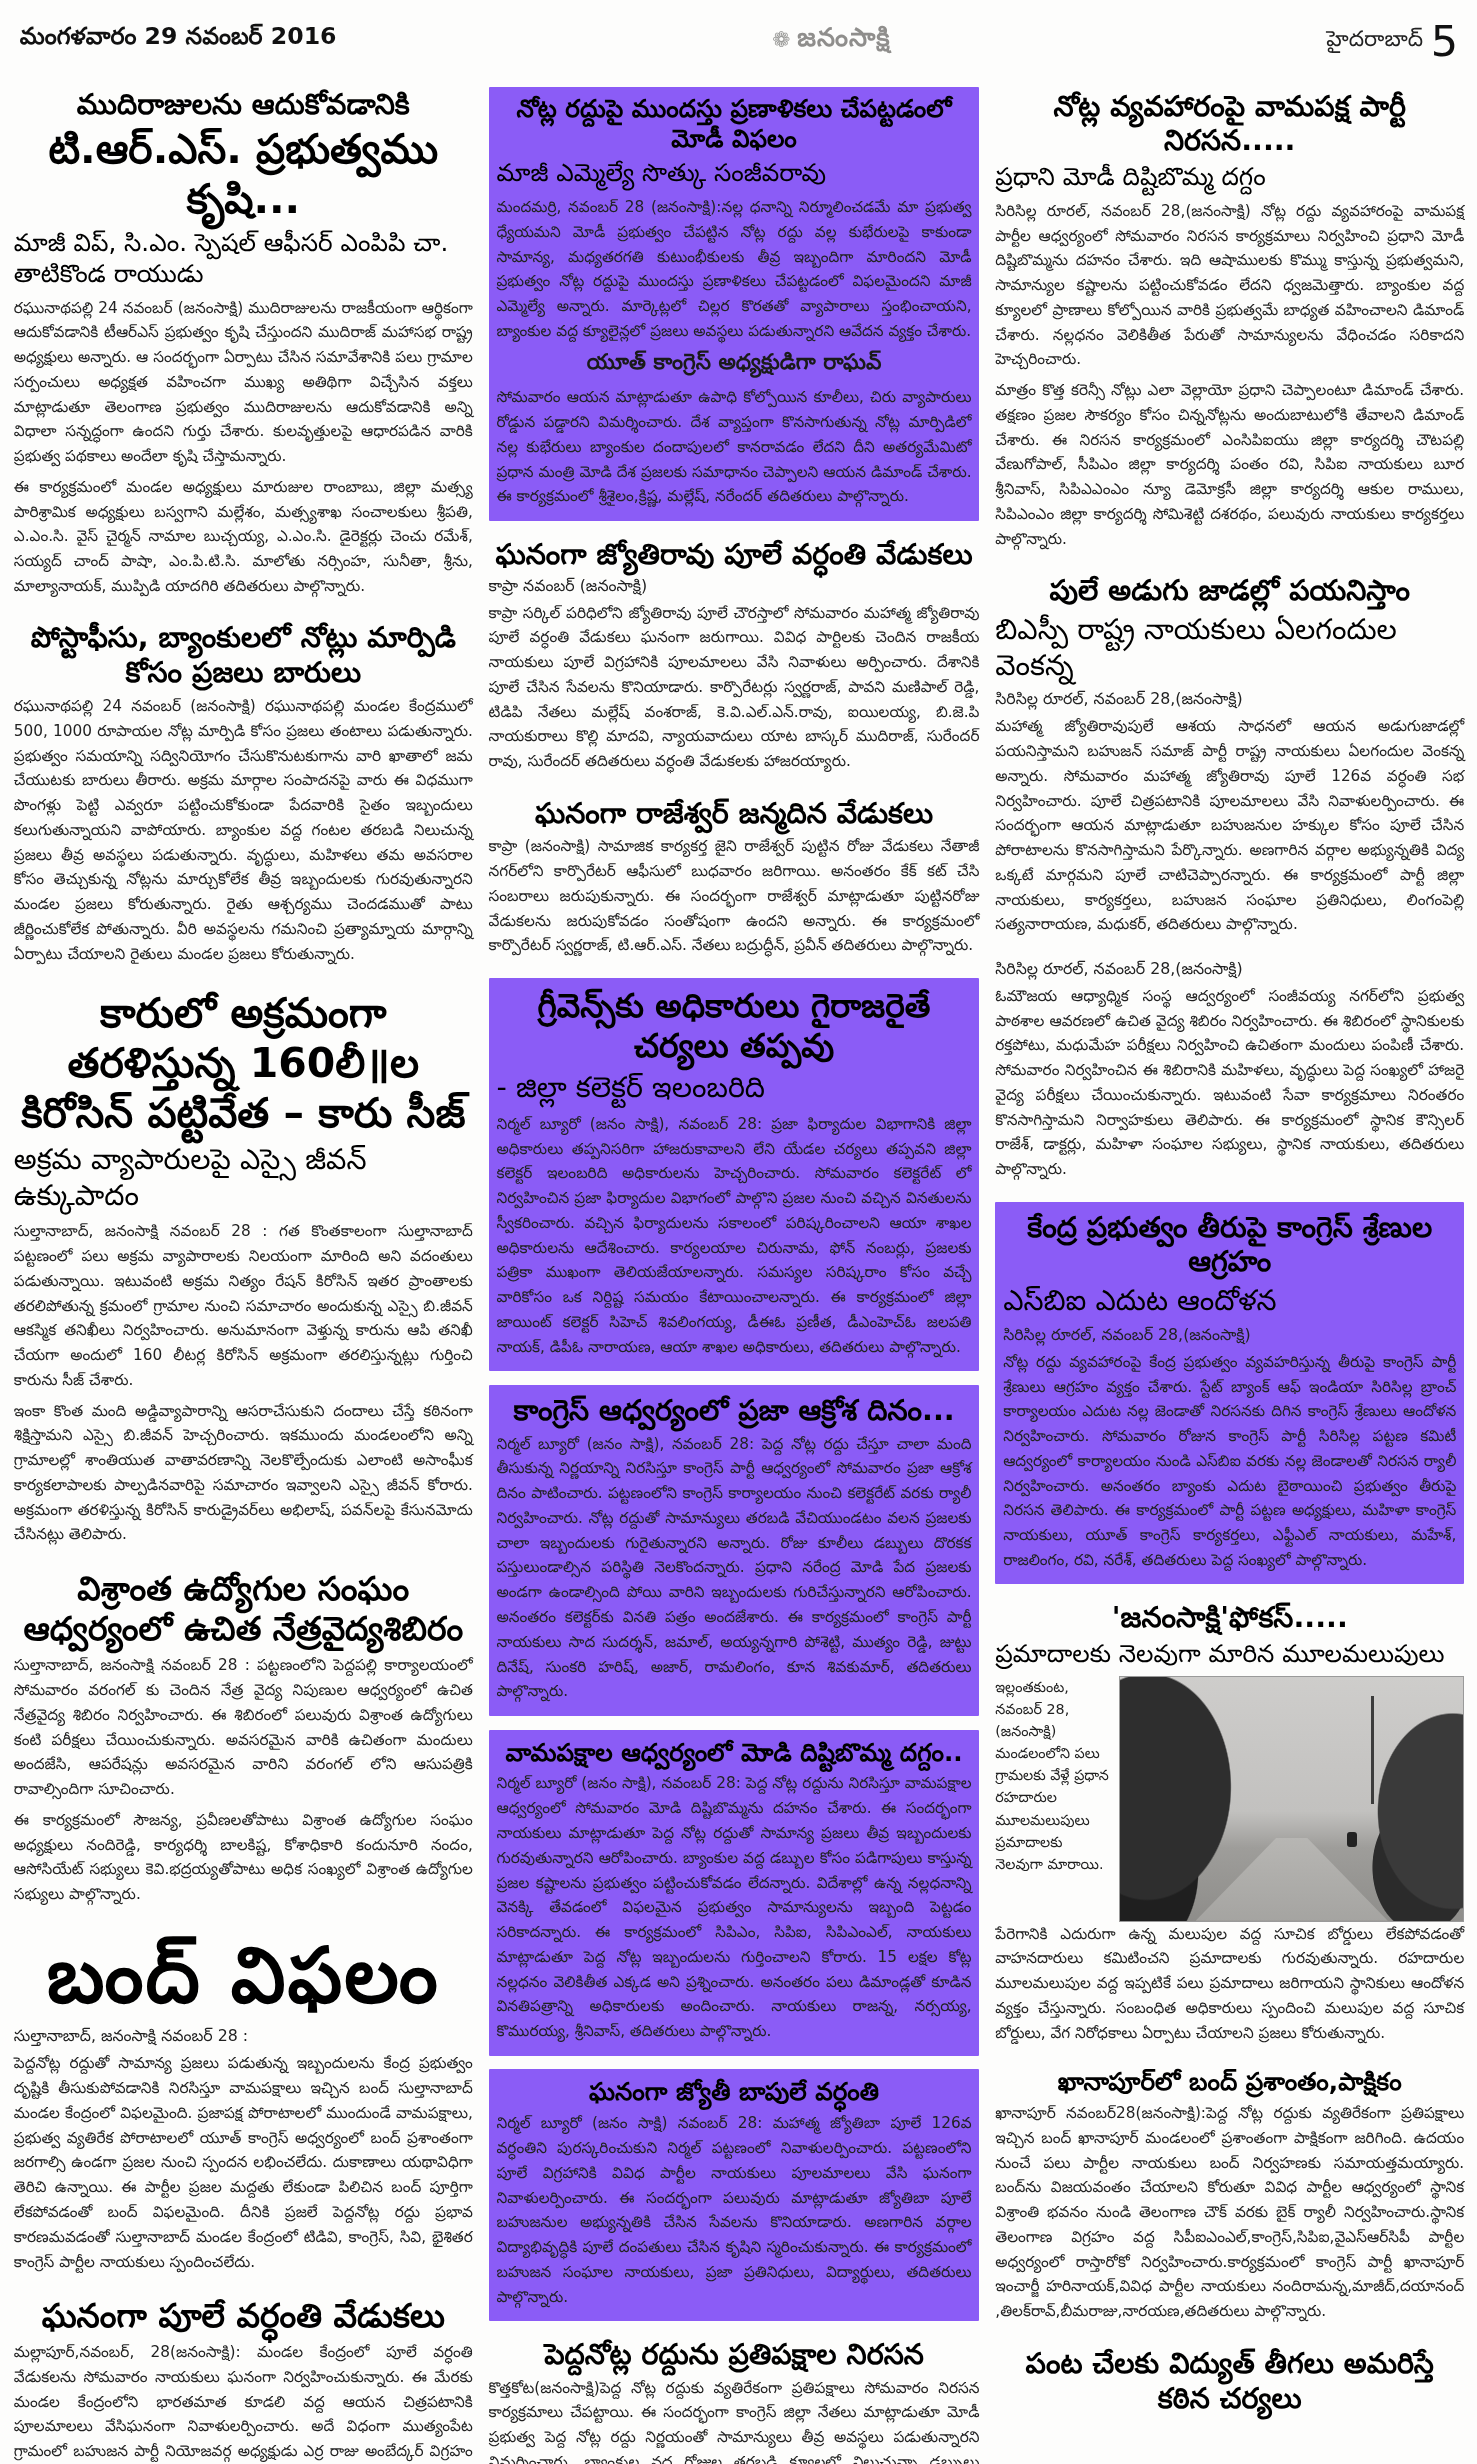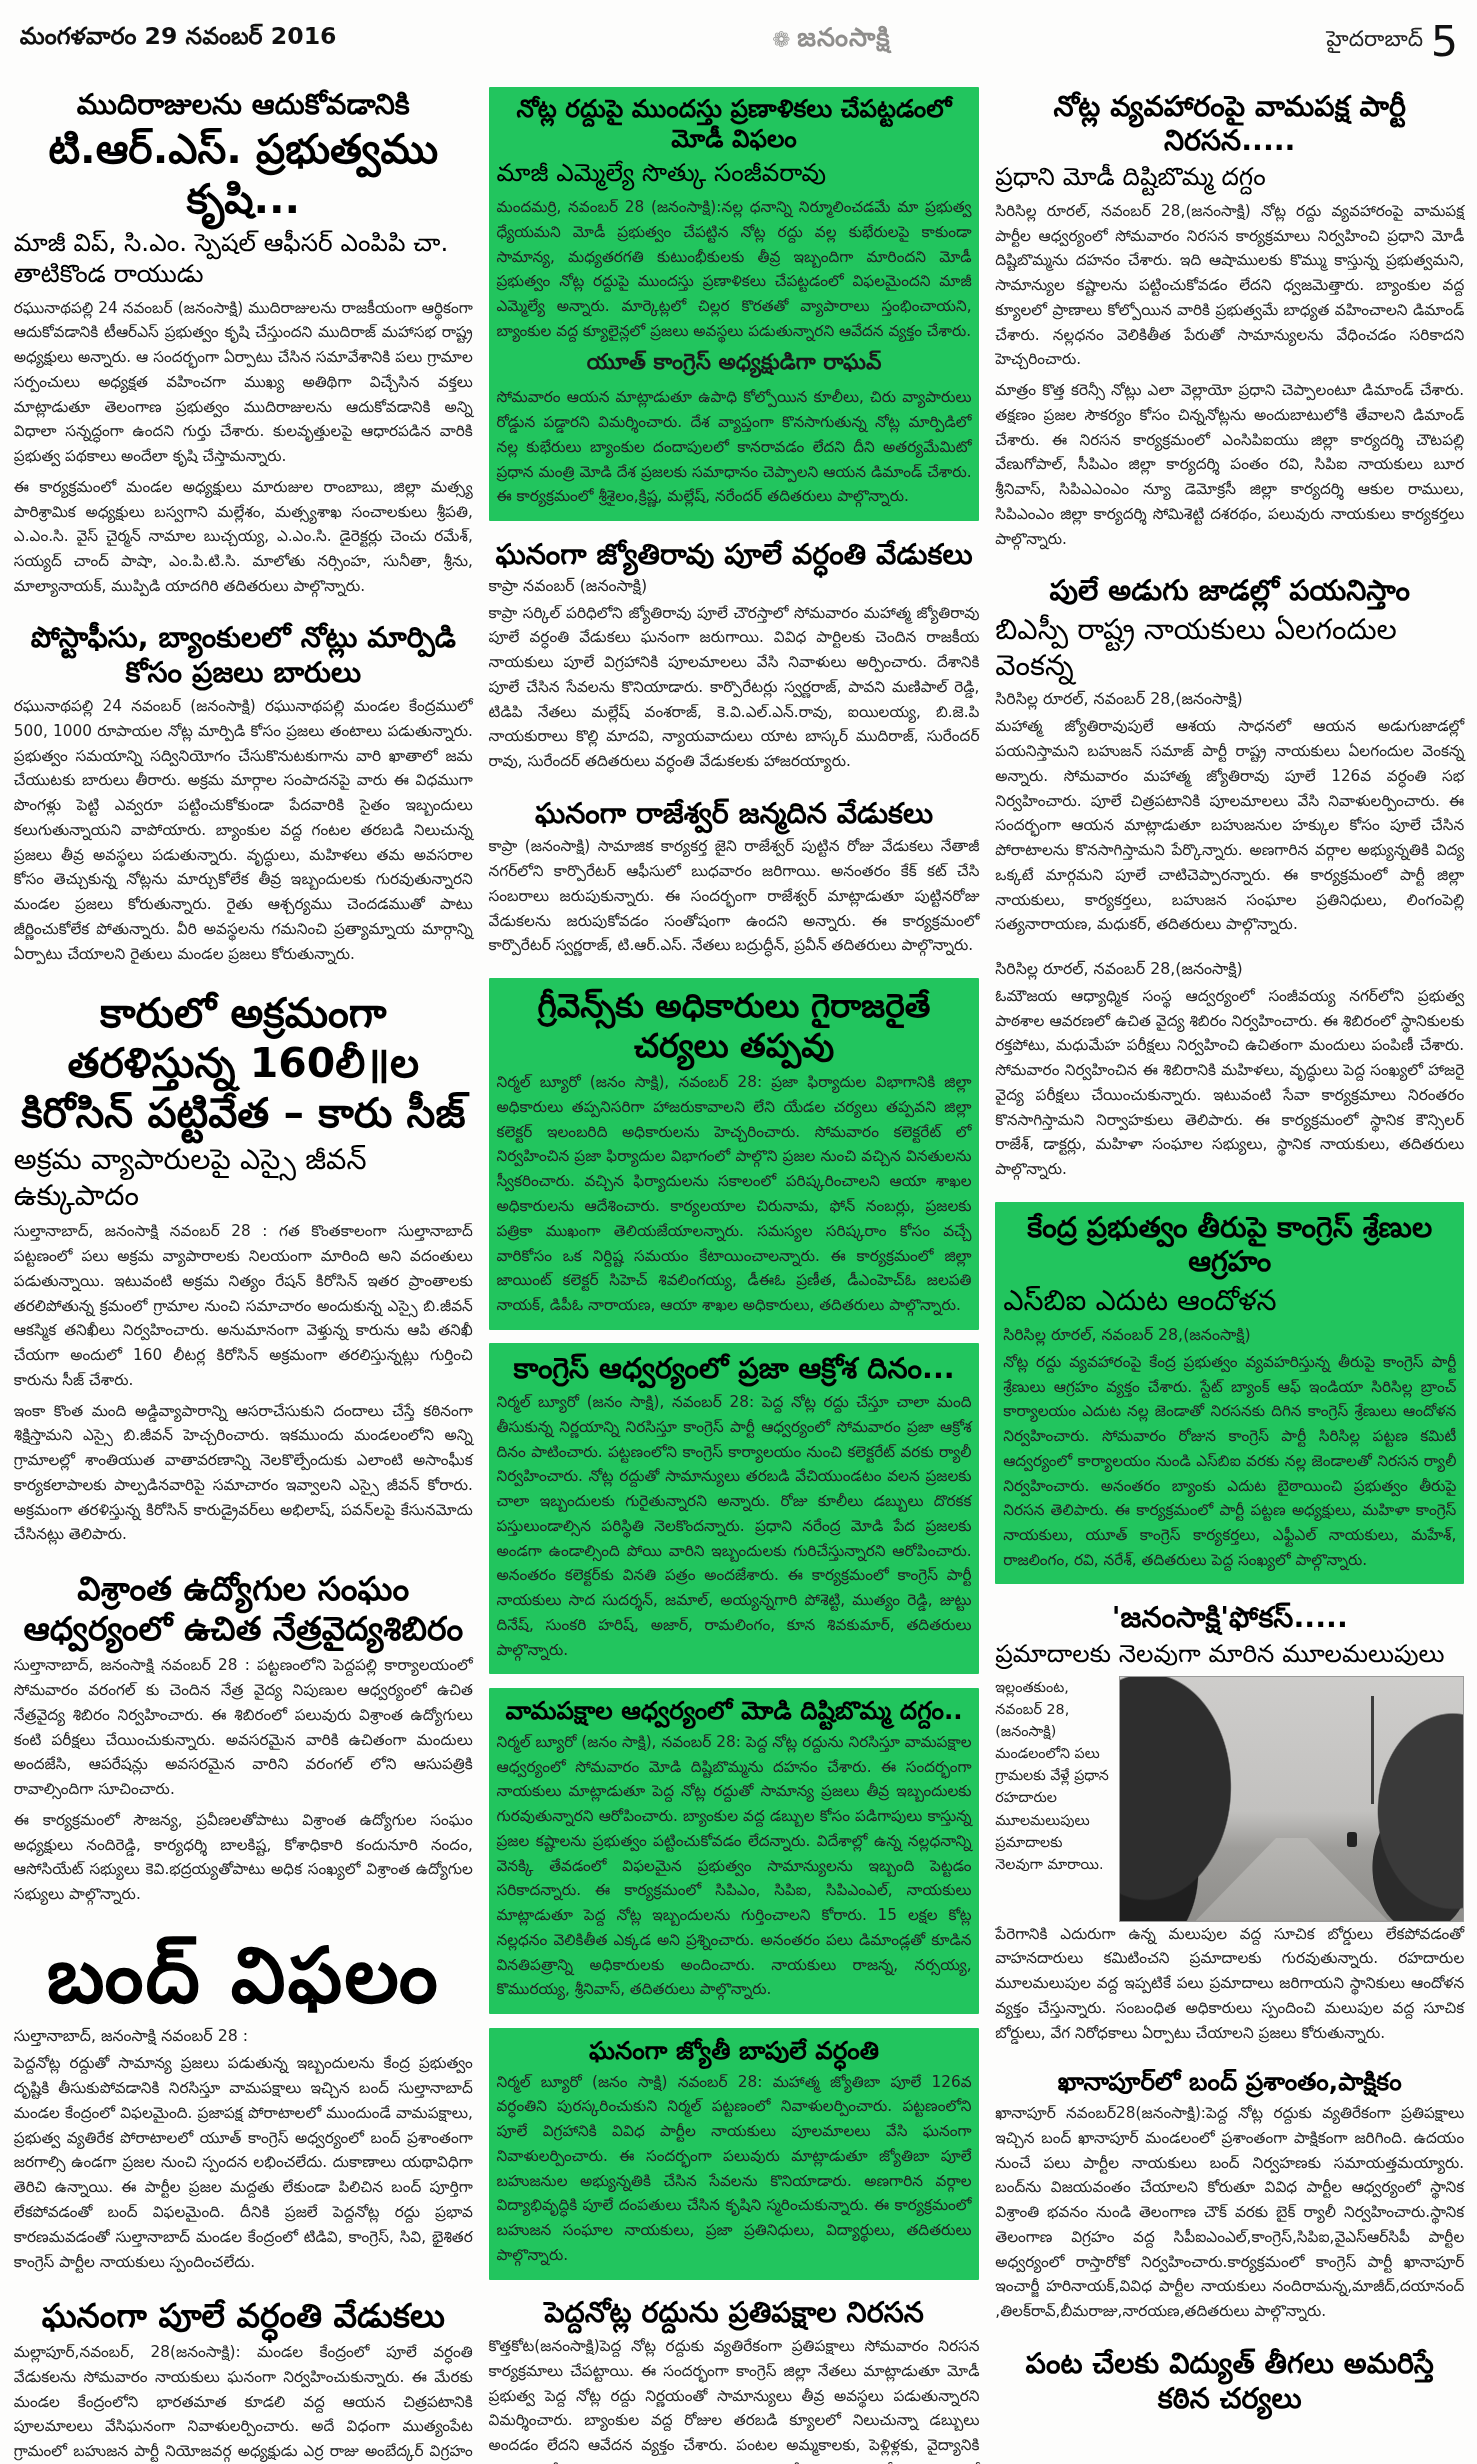--- a/index.html
+++ b/index.html
@@ -16,21 +16,21 @@
   .masthead .orn{font-size:21.7px;color:#9a9a98;}
   .hdr-city{font-size:21.7px;color:#222;display:flex;align-items:center;gap:7.9px;}
   .hdr-city .pgnum{font-size:43px;font-weight:normal;color:#111;line-height:.9;}
   
   .cols{display:flex;gap:15.8px;padding:5.9px 3.9px 0 3.9px;align-items:flex-start;}
   .col{display:flex;flex-direction:column;}
   .col-left{width:461px;}
   .col-mid{width:493px;}
   .col-right{width:471px;}
   .article{margin-bottom:13.8px;}
-  .article.shaded{background:#22c55e;padding:5.9px 7.9px;border-radius:1px;}
+  .article.shaded{background:#8b5cf6;padding:5.9px 7.9px;border-radius:1px;}
   .kicker{text-align:center;font-weight:bold;color:#000;line-height:1.25;}
   .headline{text-align:center;font-weight:bold;color:#000;line-height:1.22;margin:2px 0 3.9px 0;}
   .subhead{text-align:left;font-weight:normal;color:#000;line-height:1.25;margin:0 0 5.9px 0;}
   .dateline{font-size:15.8px;color:#222;margin:2px 0;}
   .body-par{font-size:15.3px;line-height:1.62;text-align:justify;color:#222;margin:0 0 5.9px 0;}
   .innerhead{text-align:center;font-weight:bold;font-size:21.7px;margin:5.9px 0;}
   .sz-huge{font-size:77px;letter-spacing:2px;}
   .sz-xl{font-size:41px;}
   .sz-lg{font-size:33px;}
   .sz-md{font-size:28.6px;}
@@ -113,20 +113,21 @@
           <div class="headline sz-md">ఘనంగా జ్యోతిరావు పూలే వర్ధంతి వేడుకలు</div>
           <div class="dateline">కాప్రా నవంబర్ (జనంసాక్షి)</div>
           <p class="body-par">కాప్రా సర్కిల్ పరిధిలోని జ్యోతిరావు పూలే చౌరస్తాలో సోమవారం మహాత్మ జ్యోతిరావు పూలే వర్ధంతి వేడుకలు ఘనంగా జరుగాయి. వివిధ పార్టిలకు చెందిన రాజకీయ నాయకులు పూలే విగ్రహానికి పూలమాలలు వేసి నివాళులు అర్పించారు. దేశానికి పూలే చేసిన సేవలను కొనియాడారు. కార్పొరేటర్లు స్వర్ణరాజ్, పావని మణిపాల్ రెడ్డి, టిడిపి నేతలు మల్లేష్ వంశరాజ్, కె.వి.ఎల్.ఎన్.రావు, ఐయిలయ్య, బి.జె.పి నాయకురాలు కొల్లి మాదవి, న్యాయవాదులు యాట బాస్కర్ ముదిరాజ్, సురేందర్ రావు, సురేందర్ తదితరులు వర్ధంతి వేడుకలకు హాజరయ్యారు.</p>
         </div>
         <div class="article">
           <div class="headline sz-md">ఘనంగా రాజేశ్వర్ జన్మదిన వేడుకలు</div>
           <p class="body-par">కాప్రా (జనంసాక్షి) సామాజిక కార్యకర్త జైని రాజేశ్వర్ పుట్టిన రోజు వేడుకలు నేతాజీ నగర్‌లోని కార్పొరేటర్ ఆఫీసులో బుధవారం జరిగాయి. అనంతరం కేక్ కట్ చేసి సంబరాలు జరుపుకున్నారు. ఈ సందర్భంగా రాజేశ్వర్ మాట్లాడుతూ పుట్టినరోజు వేడుకలను జరుపుకోవడం సంతోషంగా ఉందని అన్నారు. ఈ కార్యక్రమంలో కార్పొరేటర్ స్వర్ణరాజ్, టి.ఆర్.ఎస్. నేతలు బద్రుద్ధీన్, ప్రవీన్ తదితరులు పాల్గొన్నారు.</p>
         </div>
         <div class="article shaded">
           <div class="headline sz-lg">గ్రీవెన్స్‌కు అధికారులు గైరాజరైతే చర్యలు తప్పవు</div>
+          <div class="subhead sz-md">- జిల్లా కలెక్టర్ ఇలంబరిది</div>
           <p class="body-par">నిర్మల్ బ్యూరో (జనం సాక్షి), నవంబర్ 28: ప్రజా ఫిర్యాదుల విభాగానికి జిల్లా అధికారులు తప్పనిసరిగా హాజరుకావాలని లేని యేడల చర్యలు తప్పవని జిల్లా కలెక్టర్ ఇలంబరిది అధికారులను హెచ్చరించారు. సోమవారం కలెక్టరేట్ లో నిర్వహించిన ప్రజా ఫిర్యాదుల విభాగంలో పాల్గొని ప్రజల నుంచి వచ్చిన వినతులను స్వీకరించారు. వచ్చిన ఫిర్యాదులను సకాలంలో పరిష్కరించాలని ఆయా శాఖల అధికారులను ఆదేశించారు. కార్యలయాల చిరునామ, ఫోన్ నంబర్లు, ప్రజలకు పత్రికా ముఖంగా తెలియజేయాలన్నారు. సమస్యల సరిష్కరాం కోసం వచ్చే వారికోసం ఒక నిర్దిష్ట సమయం కేటాయించాలన్నారు. ఈ కార్యక్రమంలో జిల్లా జాయింట్ కలెక్టర్ సిహెచ్ శివలింగయ్య, డీఈఓ ప్రణీత, డీఎంహెచ్ఓ జలపతి నాయక్, డిపీఓ నారాయణ, ఆయా శాఖల అధికారులు, తదితరులు పాల్గొన్నారు.</p>
         </div>
         <div class="article shaded">
           <div class="headline sz-md">కాంగ్రెస్ ఆధ్వర్యంలో ప్రజా ఆక్రోశ దినం...</div>
           <p class="body-par">నిర్మల్ బ్యూరో (జనం సాక్షి), నవంబర్ 28: పెద్ద నోట్ల రద్దు చేస్తూ చాలా మంది తీసుకున్న నిర్ణయాన్ని నిరసిస్తూ కాంగ్రెస్ పార్టీ ఆధ్వర్యంలో సోమవారం ప్రజా ఆక్రోశ దినం పాటించారు. పట్టణంలోని కాంగ్రెస్ కార్యాలయం నుంచి కలెక్టరేట్ వరకు ర్యాలీ నిర్వహించారు. నోట్ల రద్దుతో సామాన్యులు తరబడి వేచియుండటం వలన ప్రజలకు చాలా ఇబ్బందులకు గురైతున్నారని అన్నారు. రోజు కూలీలు డబ్బులు దొరకక పస్తులుండాల్సిన పరిస్థితి నెలకొందన్నారు. ప్రధాని నరేంద్ర మోడి పేద ప్రజలకు అండగా ఉండాల్సింది పోయి వారిని ఇబ్బందులకు గురిచేస్తున్నారని ఆరోపించారు. అనంతరం కలెక్టర్‌కు వినతి పత్రం అందజేశారు. ఈ కార్యక్రమంలో కాంగ్రెస్ పార్టీ నాయకులు సాద సుదర్శన్, జమాల్, అయ్యన్నగారి పోశెట్టి, ముత్యం రెడ్డి, జుట్టు దినేష్, సుంకరి హరిష్, అజార్, రామలింగం, కూన శివకుమార్, తదితరులు పాల్గొన్నారు.</p>
         </div>
         <div class="article shaded">
           <div class="headline sz-sm">వామపక్షాల ఆధ్వర్యంలో మెాడి దిష్టిబొమ్మ దగ్దం..</div>
           <p class="body-par">నిర్మల్ బ్యూరో (జనం సాక్షి), నవంబర్ 28: పెద్ద నోట్ల రద్దును నిరసిస్తూ వామపక్షాల ఆధ్వర్యంలో సోమవారం మోడి దిష్టిబొమ్మను దహనం చేశారు. ఈ సందర్భంగా నాయకులు మాట్లాడుతూ పెద్ద నోట్ల రద్దుతో సామాన్య ప్రజలు తీవ్ర ఇబ్బందులకు గురవుతున్నారని ఆరోపించారు. బ్యాంకుల వద్ద డబ్బుల కోసం పడిగాపులు కాస్తున్న ప్రజల కష్టాలను ప్రభుత్వం పట్టించుకోవడం లేదన్నారు. విదేశాల్లో ఉన్న నల్లధనాన్ని వెనక్కి తేవడంలో విఫలమైన ప్రభుత్వం సామాన్యులను ఇబ్బంది పెట్టడం సరికాదన్నారు. ఈ కార్యక్రమంలో సిపిఎం, సిపిఐ, సిపిఎంఎల్, నాయకులు మాట్లాడుతూ పెద్ద నోట్ల ఇబ్బందులను గుర్తించాలని కోరారు. 15 లక్షల కోట్ల నల్లధనం వెలికితీత ఎక్కడ అని ప్రశ్నించారు. అనంతరం పలు డిమాండ్లతో కూడిన వినతిపత్రాన్ని అధికారులకు అందించారు. నాయకులు రాజన్న, నర్సయ్య, కొమురయ్య, శ్రీనివాస్, తదితరులు పాల్గొన్నారు.</p>
         </div>

